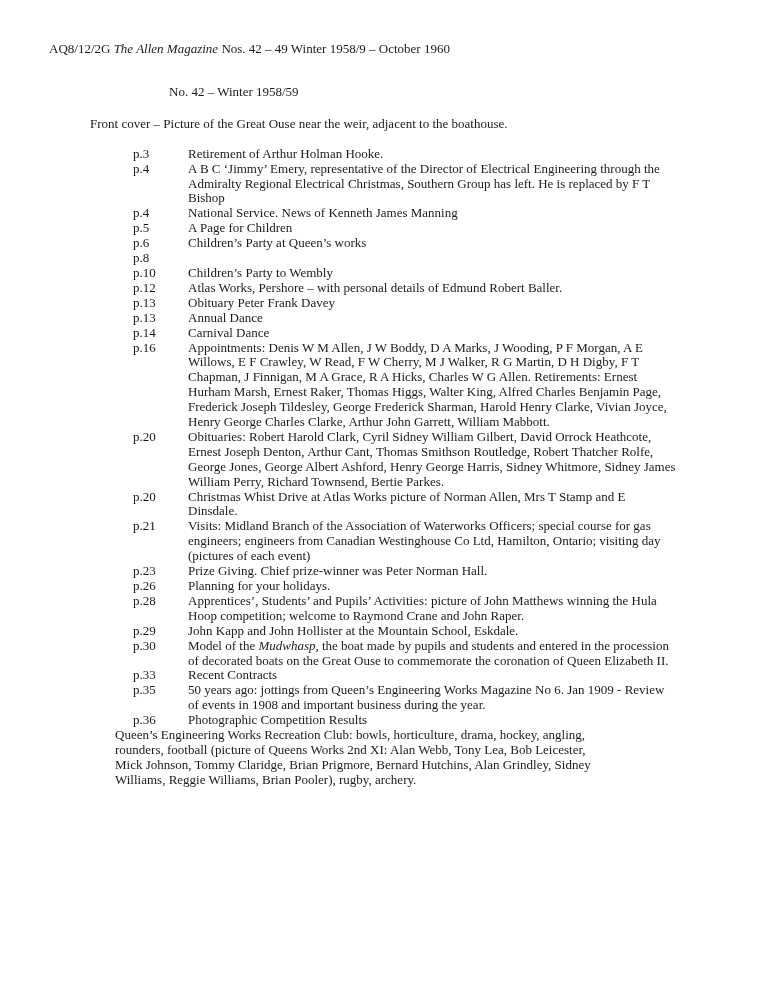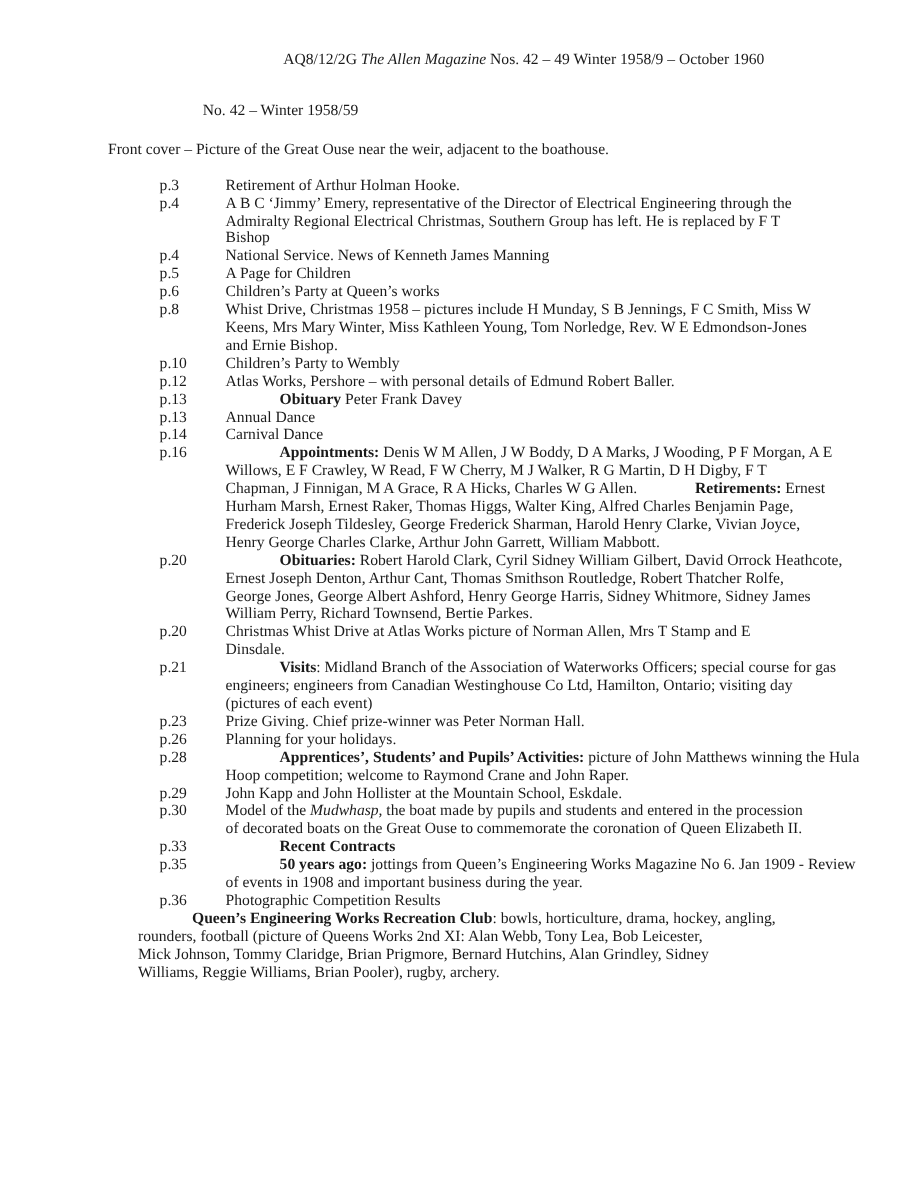--- a/index.html
+++ b/index.html
@@ -17,40 +17,39 @@
   }
   .page {
     position: relative;
     width: 768px;
     height: 994px;
     overflow: hidden;
     background: #ffffff;
   }
   p { margin: 0; }
   .hdr {
-    padding: 42px 0 0 105px;
+    padding: 42px 0 0 49px;
     white-space: pre;
-    text-align: center;
   }
   .issue {
     margin: 28px 0 0 169px;
     font-weight: normal;
     white-space: pre;
   }
   .front {
     margin: 17px 0 0 90px;
     white-space: pre;
   }
   .toc {
     margin: 15px 0 0 115px;
   }
   .row { display: flex; }
   .pg  { flex: 0 0 55px; width: 55px; margin-left: 18px; }
   .desc { white-space: pre; }
-  .b { font-weight: bold; margin-left: 45px; }
+  .b { font-weight: normal; }
   .i { font-style: italic; }
 </style>
 </head>
 <body>
 
 <div class="page">
   <p class="hdr"><span>AQ8/12/2G </span><span class="i">The Allen Magazine</span><span> Nos. 42 – 49 Winter 1958/9 – October 1960</span></p>
   <p class="issue">No. 42 – Winter 1958/59</p>
   <p class="front">Front cover – Picture of the Great Ouse near the weir, adjacent to the boathouse.</p>
   <div class="toc">
@@ -71,23 +70,20 @@
       <div class="row">
         <span class="pg">p.5</span>
         <span class="desc"><span>A Page for Children</span></span>
       </div>
       <div class="row">
         <span class="pg">p.6</span>
         <span class="desc"><span>Children’s Party at Queen’s works</span></span>
       </div>
       <div class="row">
         <span class="pg">p.8</span>
-        <span class="desc"><span>Whist Drive, Christmas 1958 – pictures include H Munday, S B Jennings, F C Smith, Miss W
-Keens, Mrs Mary Winter, Miss Kathleen Young, Tom Norledge, Rev. W E Edmondson-Jones
-and Ernie Bishop.</span></span>
       </div>
       <div class="row">
         <span class="pg">p.10</span>
         <span class="desc"><span>Children’s Party to Wembly</span></span>
       </div>
       <div class="row">
         <span class="pg">p.12</span>
         <span class="desc"><span>Atlas Works, Pershore – with personal details of Edmund Robert Baller.</span></span>
       </div>
       <div class="row">

